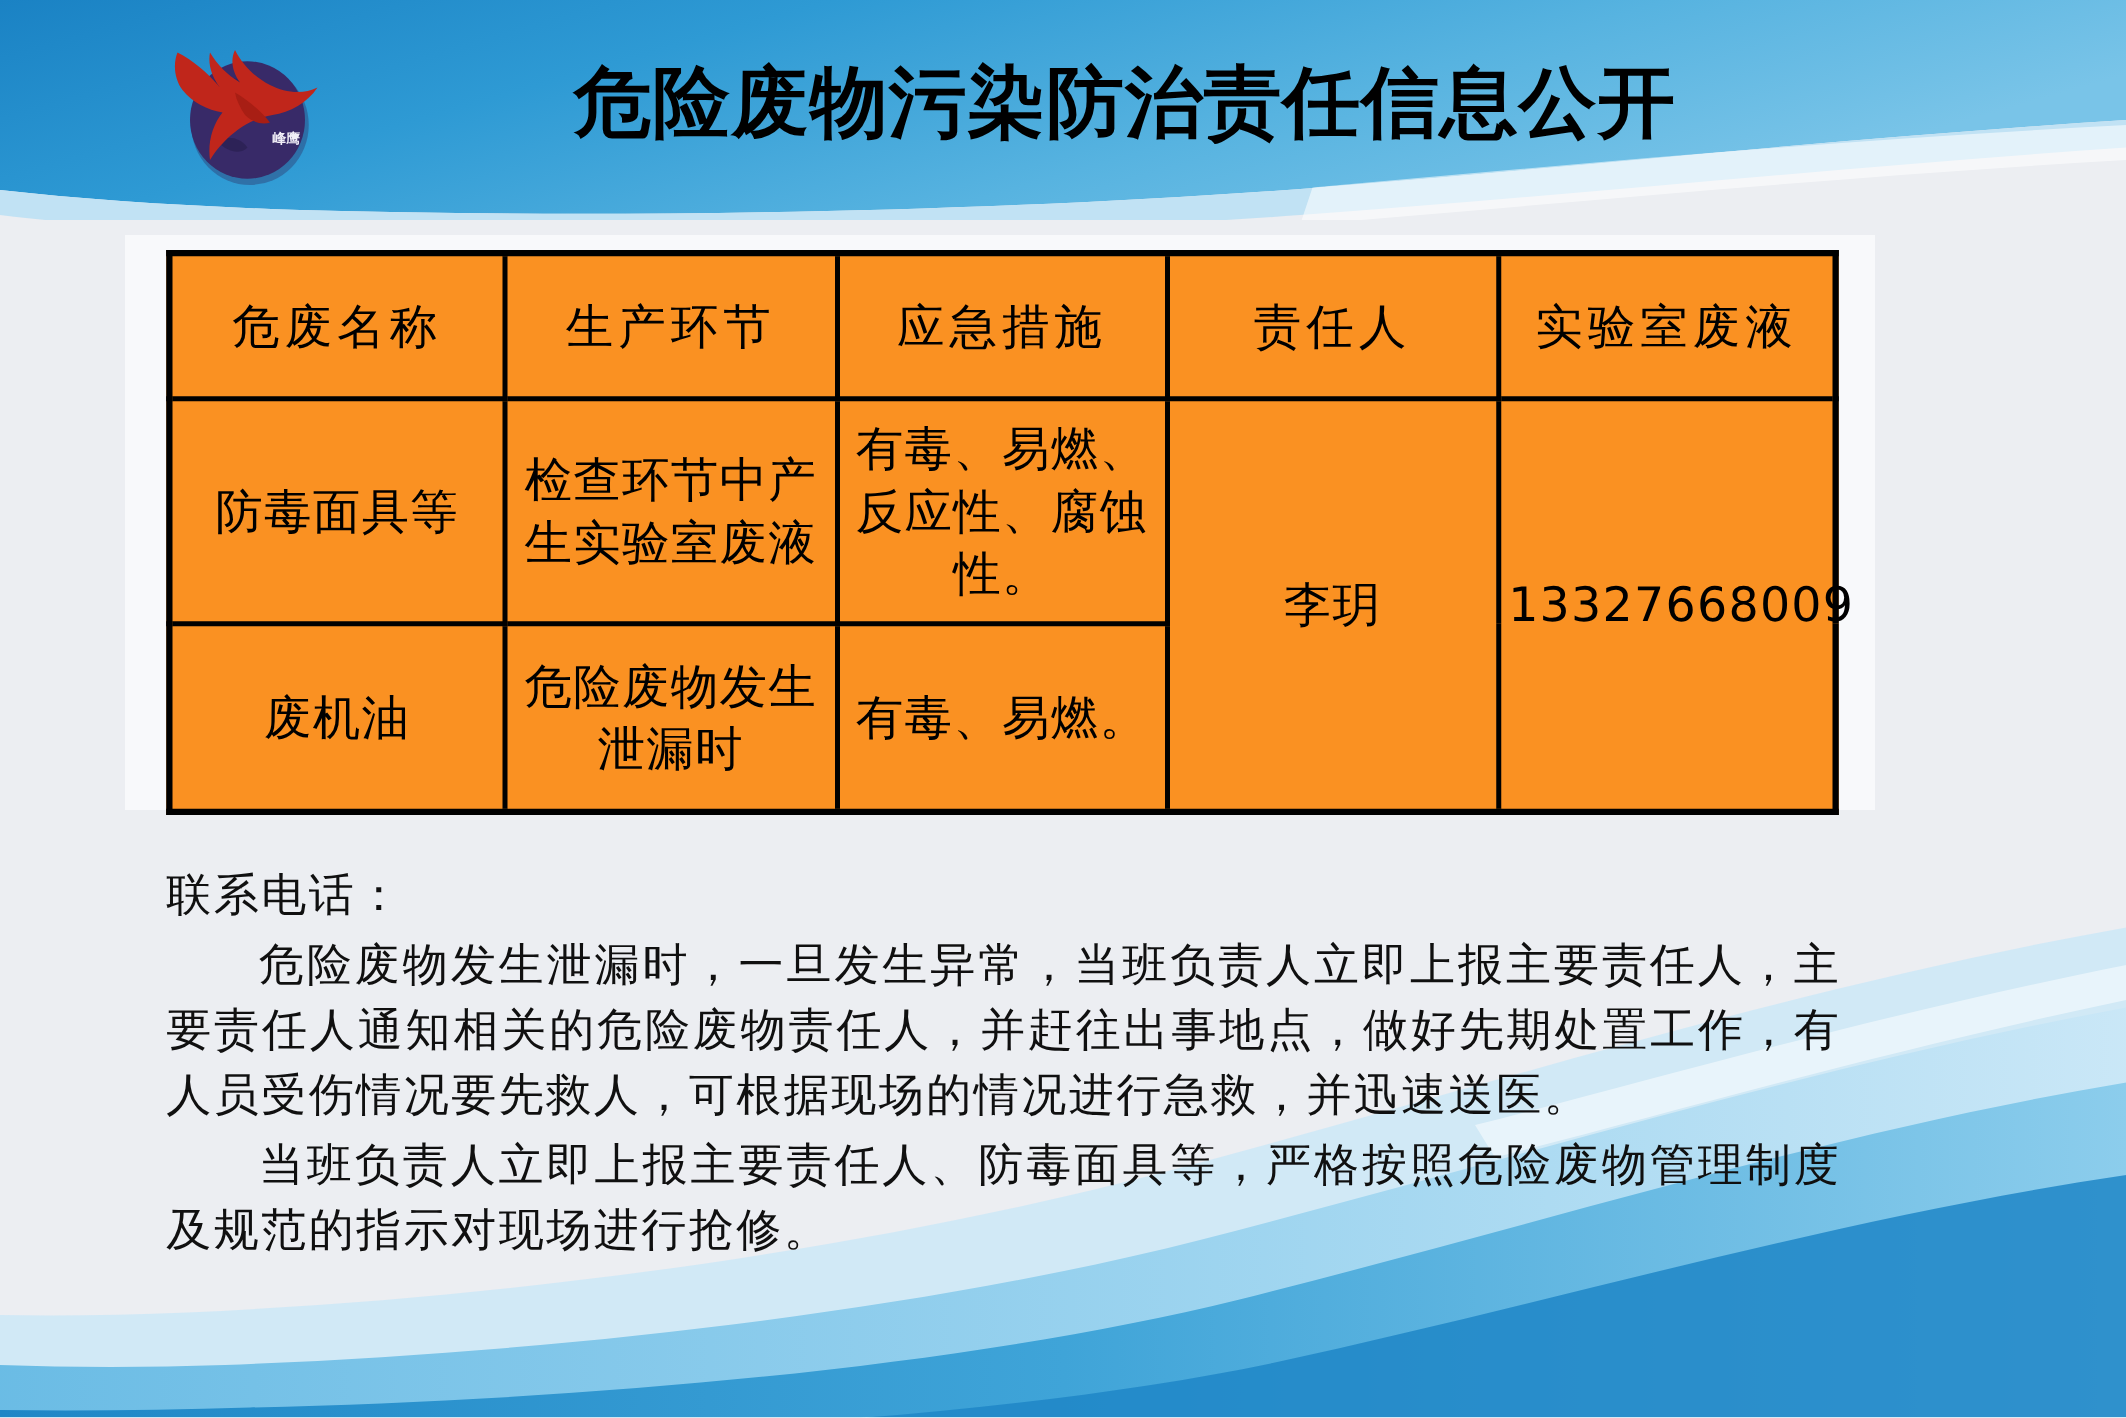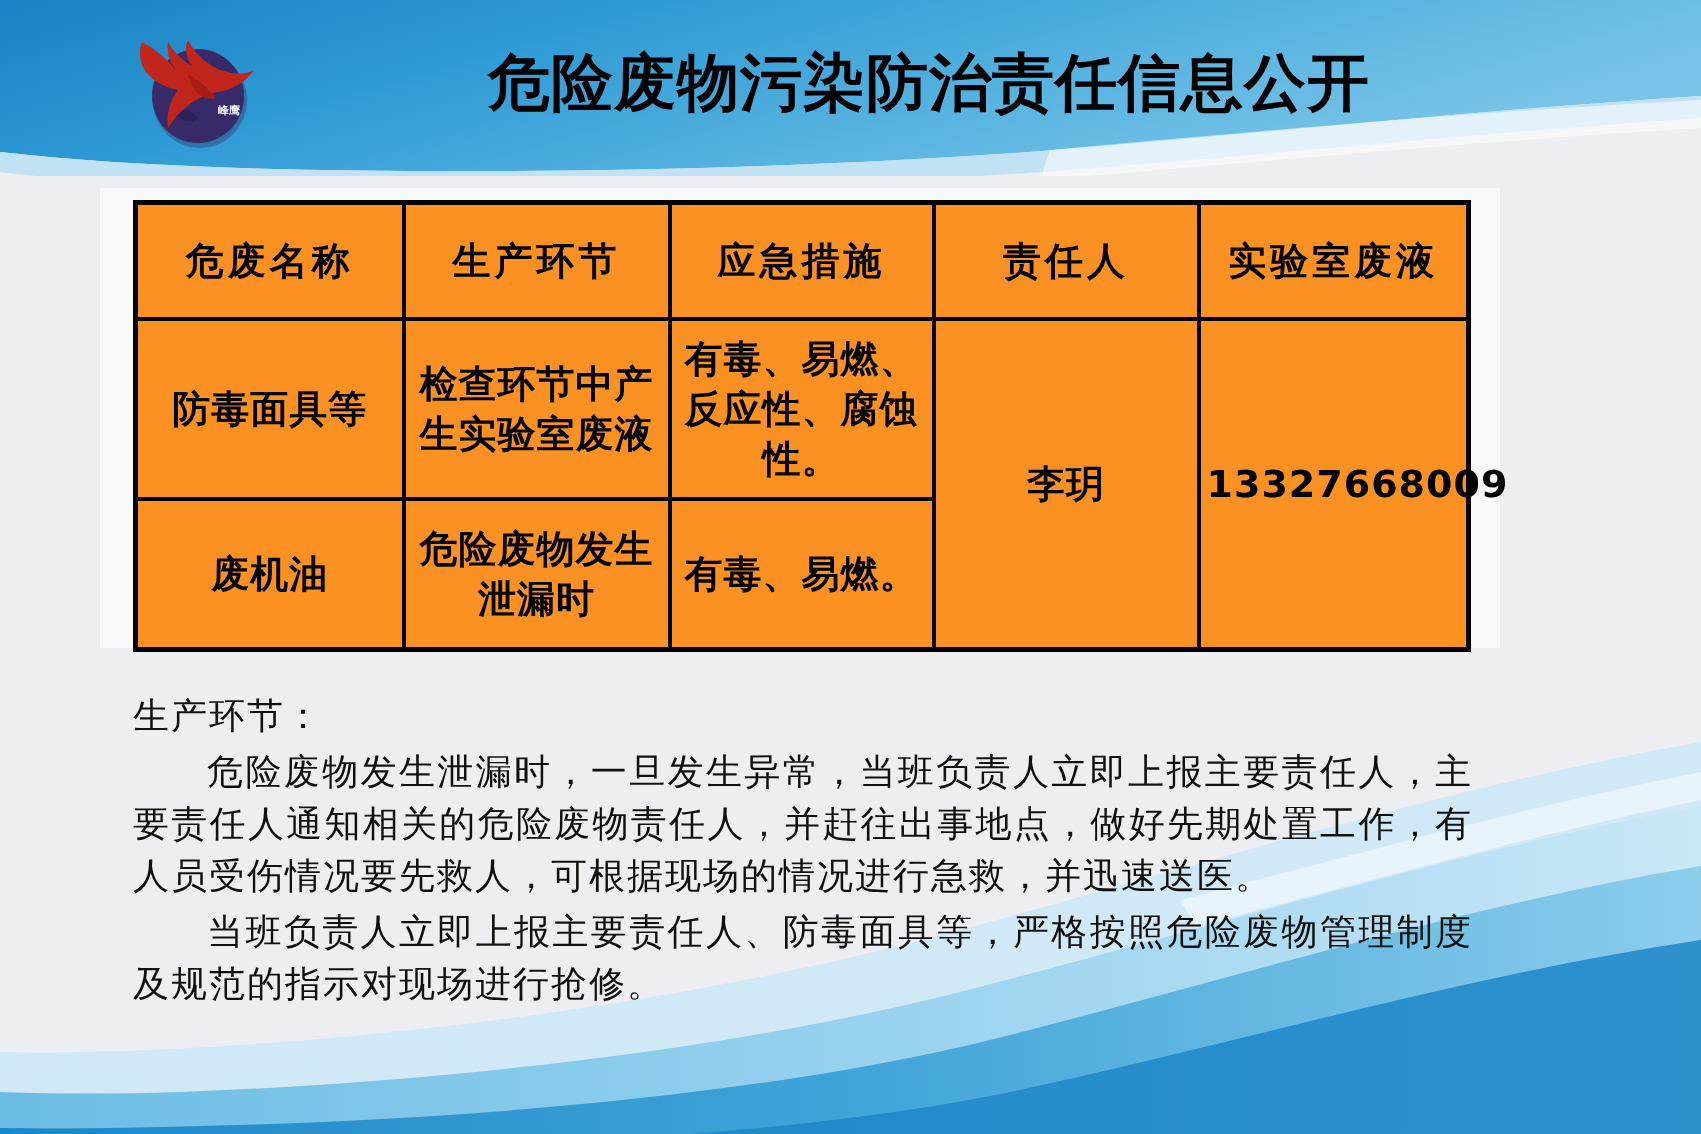--- a/index.html
+++ b/index.html
@@ -39,21 +39,21 @@
     left: 0; top: 0;
     width: 1701px;
     height: 168px;
     overflow: hidden;
   }
   .header-title {
     position: absolute;
     left: 430px;
     top: 48px;
     width: 940px;
-    text-align: right;
+    text-align: center;
     font-family: Liberation Serif, serif;
     font-weight: bold;
     font-size: 62px;
     line-height: 70px;
     color: #000000;
     letter-spacing: 1px;
     white-space: nowrap;
   }
 
   .logo {
@@ -79,21 +79,21 @@
     border: 5px solid #000;
   }
   table.info-table td,
   table.info-table th {
     border: 4px solid #000000;
     background: #FA9122;
     color: #000000;
     text-align: center;
     vertical-align: middle;
     font-family: "DejaVu Sans", "Liberation Sans", sans-serif;
-    font-weight: bold;
+    font-weight: normal;
     padding: 4px 6px;
   }
   table.info-table th {
     height: 104px;
     font-size: 38px;
     letter-spacing: 4px;
   }
   table.info-table td {
     font-size: 38px;
     line-height: 50px;
@@ -228,18 +228,18 @@
         <tr class="row2">
           <td>废机油</td>
           <td>危险废物发生泄漏时</td>
           <td>有毒、易燃。</td>
         </tr>
       </tbody>
     </table>
   </div>
 
   <div class="body-text">
-    <p>生产环节：</p>
+    <p>联系电话：</p>
     <p class="indent">危险废物发生泄漏时，一旦发生异常，当班负责人立即上报主要责任人，主要责任人通知相关的危险废物责任人，并赶往出事地点，做好先期处置工作，有人员受伤情况要先救人，可根据现场的情况进行急救，并迅速送医。</p>
     <p class="indent">当班负责人立即上报主要责任人、防毒面具等，严格按照危险废物管理制度及规范的指示对现场进行抢修。</p>
   </div>
 
 </div>
 
 </body></html>

